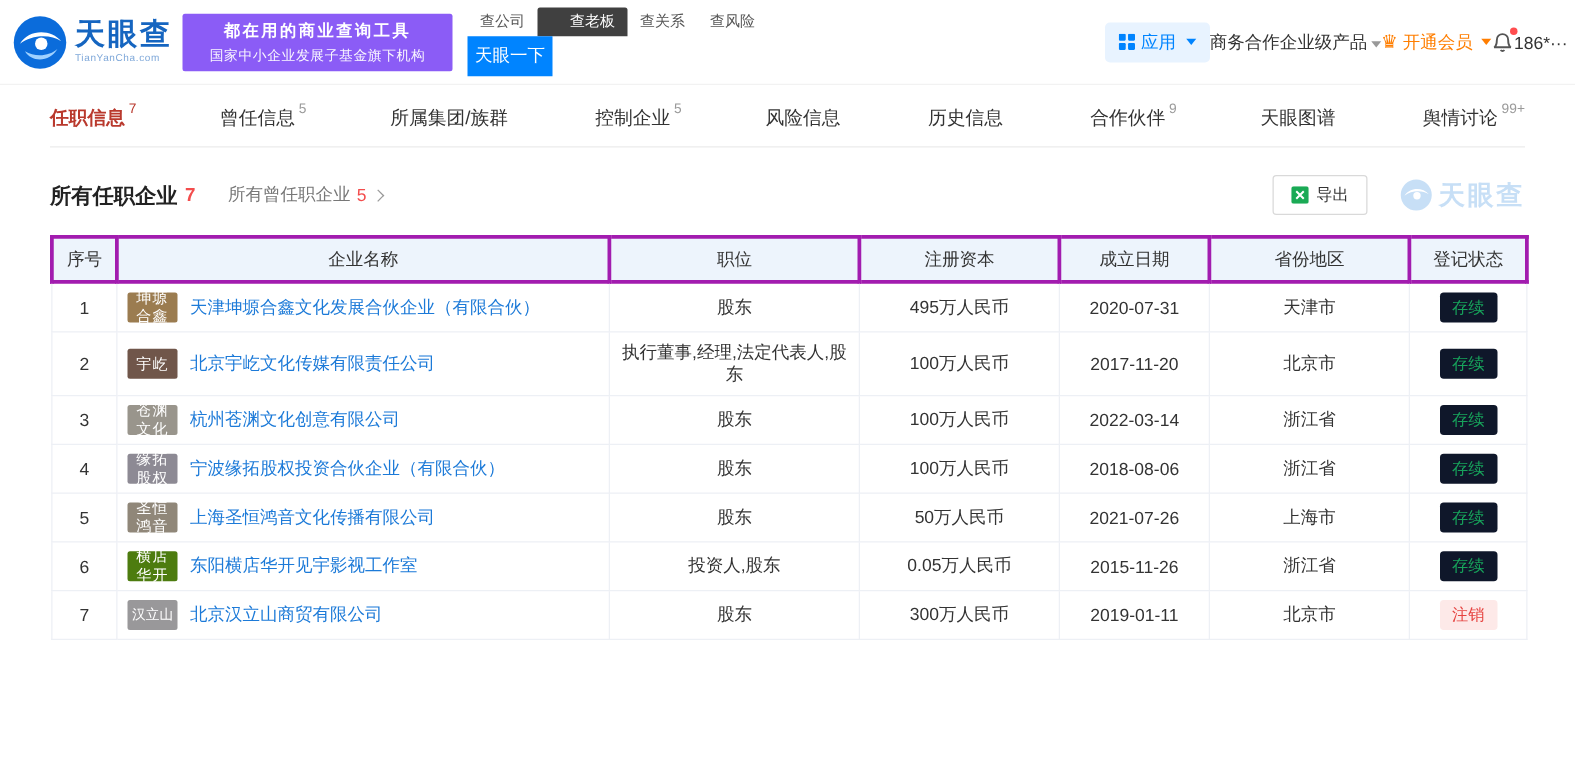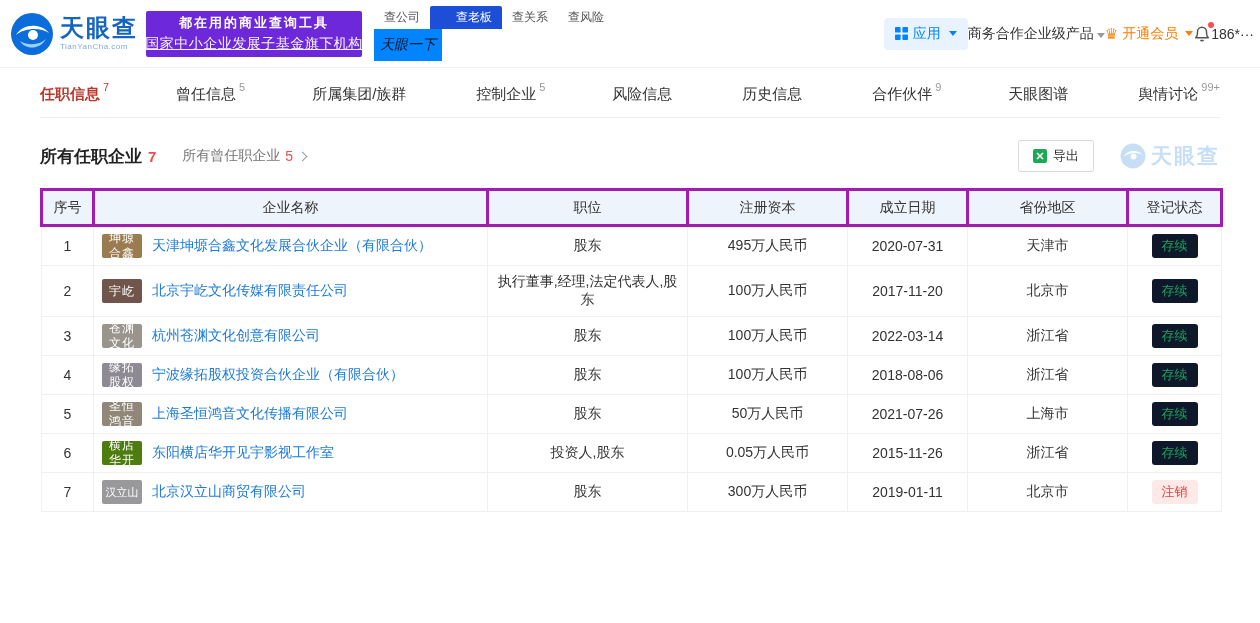--- a/index.html
+++ b/index.html
@@ -10,33 +10,33 @@
   }
   .clickable { cursor: pointer; }
 
   
   .topbar { display: flex; align-items: center; height: 68px; padding-left: 10px; border-bottom: 1px solid #f2f2f2; }
   .logo { display: flex; align-items: center; gap: 6px; flex-shrink: 0; }
   .logo-word { display: flex; flex-direction: column; line-height: 1; }
   .logo-cn { font-size: 24px; font-weight: bold; color: #1565c0; letter-spacing: 2px; }
   .logo-en { font-size: 8px; color: #7fa8d9; margin-top: 3px; letter-spacing: 0.5px; }
 
-  .banner { margin-left: 8px; width: 216px; height: 46px; background: #6d28d9; color: #fff;
+  .banner { margin-left: 8px; width: 216px; height: 46px; background: #8b5cf6; color: #fff;
     display: flex; flex-direction: column; align-items: center; justify-content: center; border-radius: 2px; flex-shrink: 0; }
   .banner-l1 { font-size: 13px; font-weight: bold; letter-spacing: 2px; white-space: nowrap; }
-  .banner-l2 { font-size: 14px; letter-spacing: 0.5px; margin-top: 3px; opacity: .95; white-space: nowrap; text-decoration: underline; }
+  .banner-l2 { font-size: 11px; letter-spacing: 0.5px; margin-top: 3px; opacity: .95; white-space: nowrap; }
 
   .search-area { margin-left: 12px; width: 402px; height: 68px; display: flex; flex-direction: column; justify-content: flex-end; }
   .mini-tabs { display: flex; font-size: 12px; align-items: flex-end; }
   .mini-tab { padding: 3px 10px; color: #555; }
-  .mini-tab.active { background: #1d4ed8; color: #fff; border-radius: 2px 2px 0 0; padding-left: 26px; }
+  .mini-tab.active { background: #404040; color: #fff; border-radius: 2px 2px 0 0; padding-left: 26px; }
   .search-row { display: flex; height: 32px; margin-bottom: 7px; }
   .search-box { display: flex; align-items: center; width: 332px; border: 2px solid #0084ff; background: #fff; padding: 0 8px; }
   .search-box input { flex: 1; border: none; outline: none; font-size: 14px; color: #222; font-family: inherit; }
-  .search-btn { width: 68px; background: #0084ff; color: #0f172a; border: none; font-size: 14px; font-family: inherit; font-style: italic; }
+  .search-btn { width: 68px; background: #0084ff; color: #ffffff; border: none; font-size: 14px; font-family: inherit; }
 
   .top-right { margin-left: auto; display: flex; align-items: center; padding-right: 6px; font-size: 14px; color: #333; white-space: nowrap; }
   .apps-pill { display: flex; align-items: center; gap: 5px; background: #e8f3ff; color: #0084ff; padding: 7px 11px; border-radius: 4px; }
   .caret { width: 0; height: 0; border-left: 4px solid transparent; border-right: 4px solid transparent; border-top: 5px solid currentColor; display: inline-block; margin-left: 3px; }
   .caret.gray { color: #999; }
   .vip { color: #ff7e00; display: flex; align-items: center; gap: 4px; }
   .crown { font-size: 15px; line-height: 1; }
   .bell { position: relative; display: flex; align-items: center; }
   .bell-dot { position: absolute; top: -2px; right: -3px; width: 6px; height: 6px; background: #ff4d4f; border-radius: 50%; }
 

